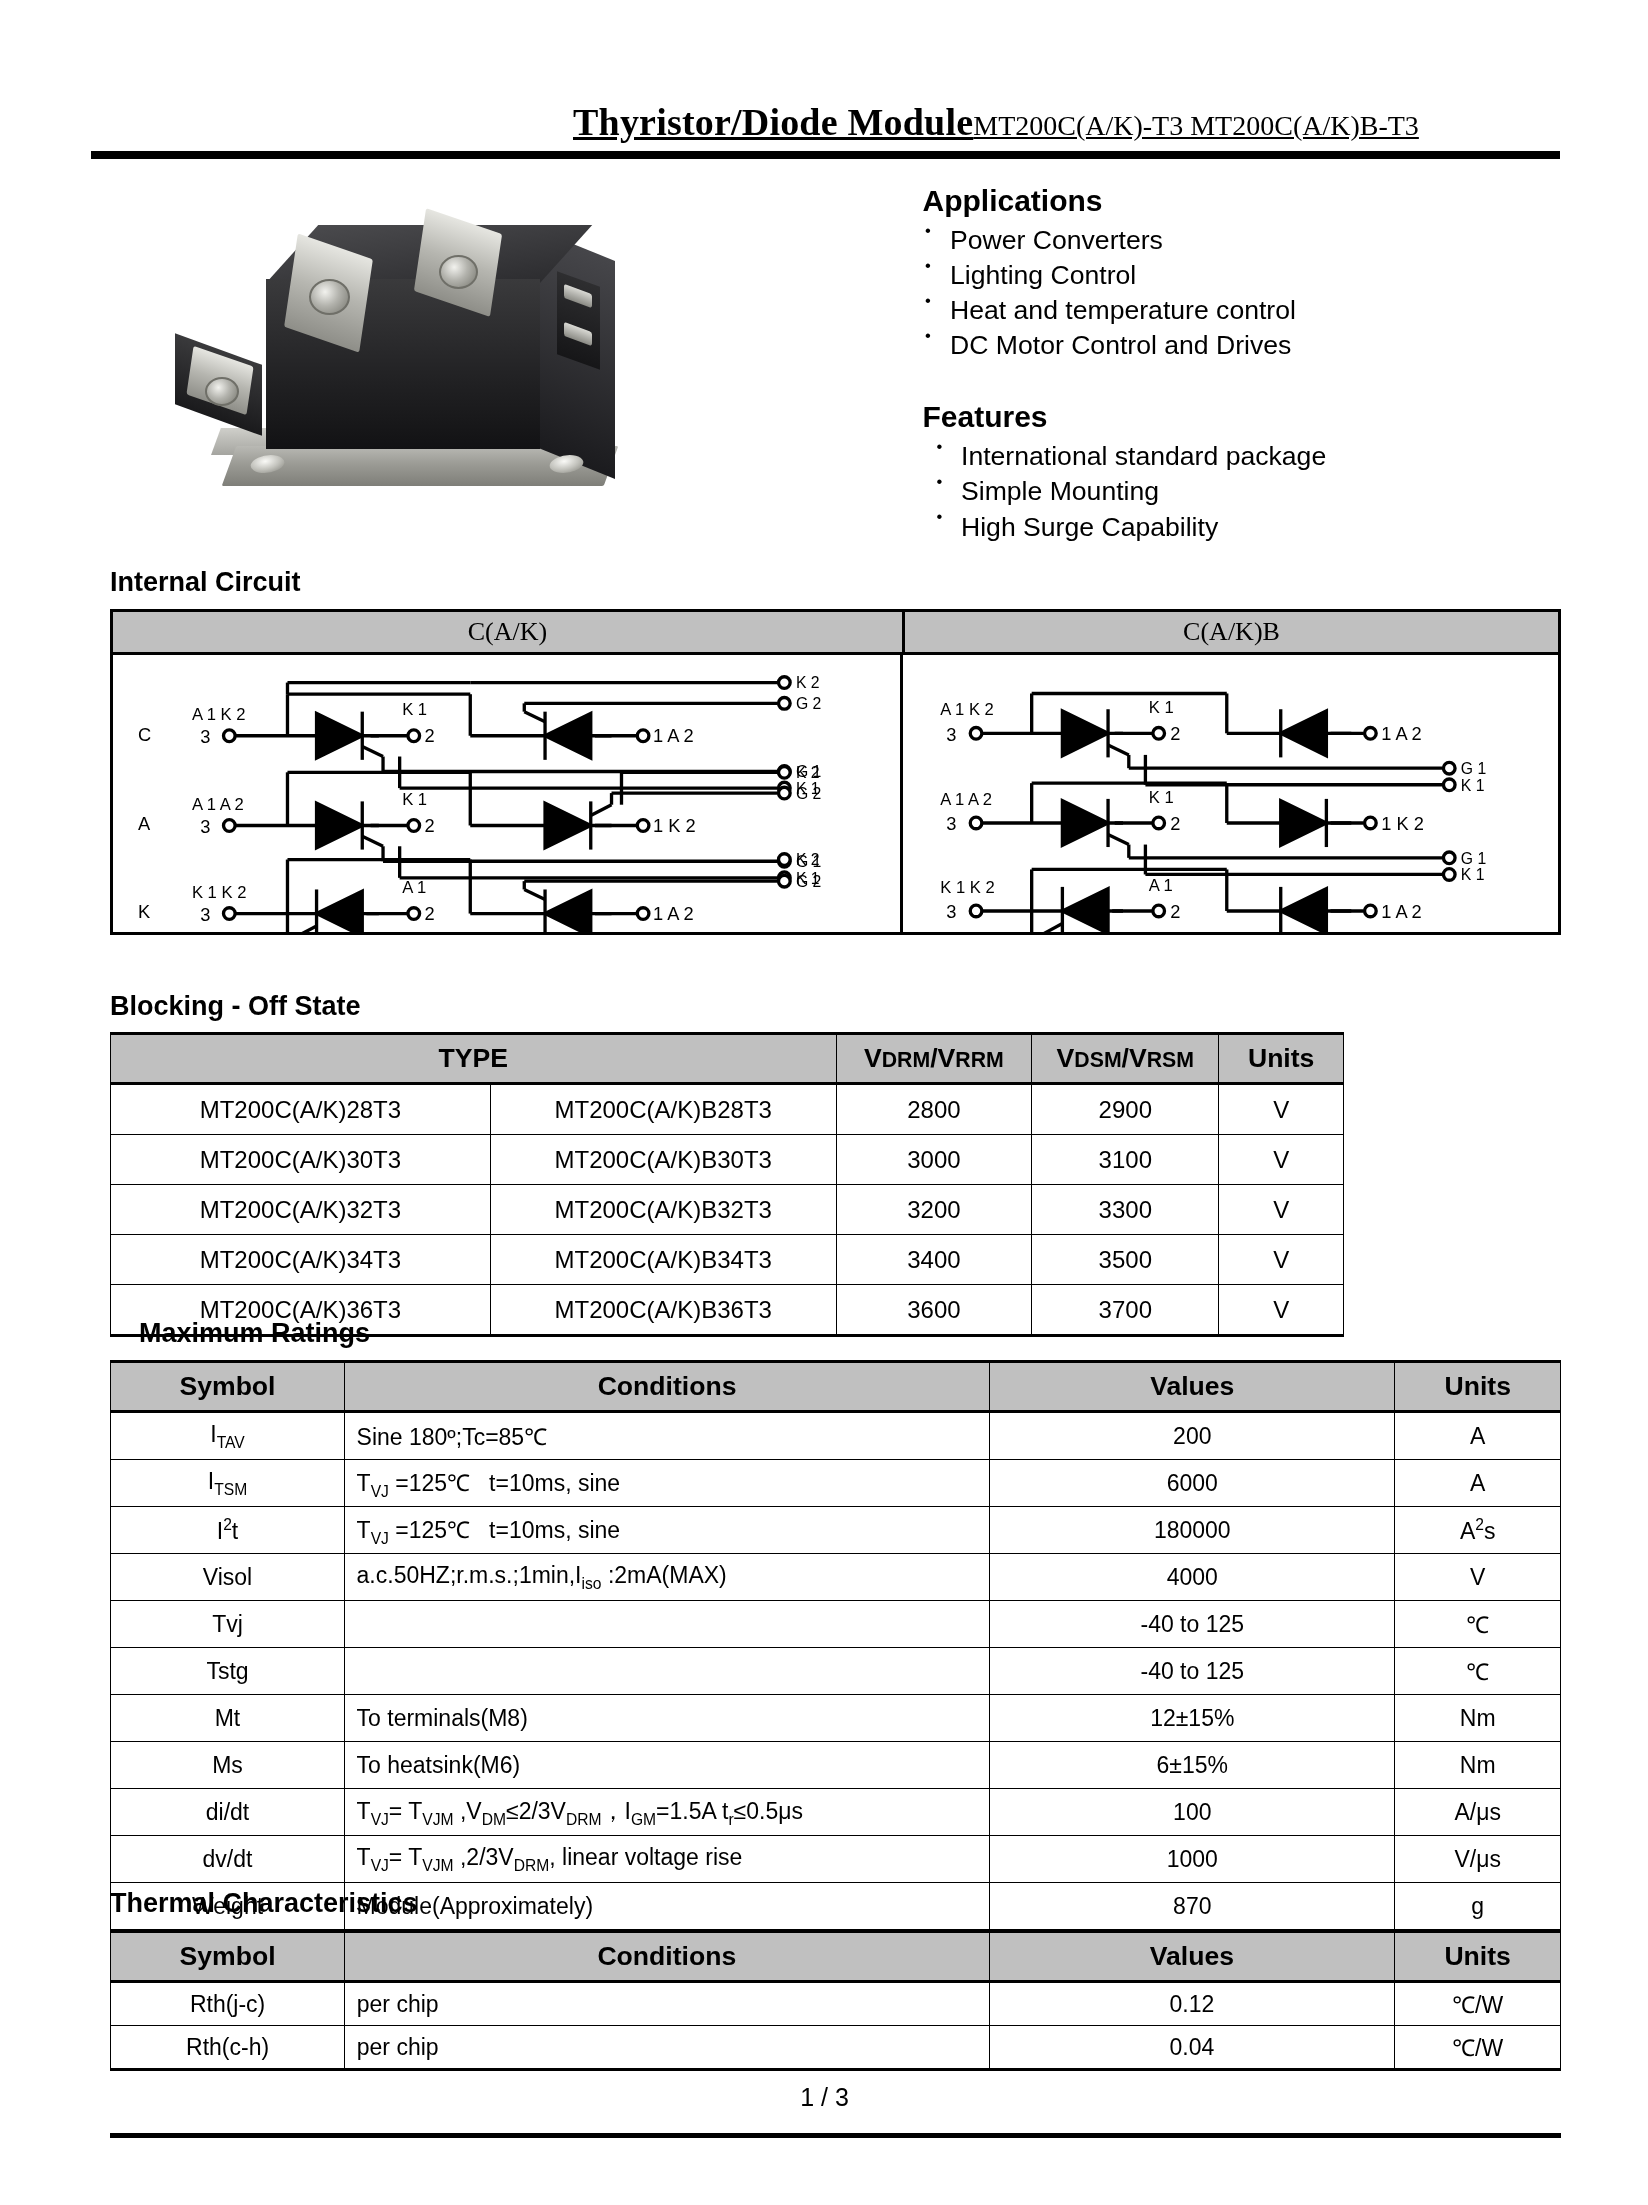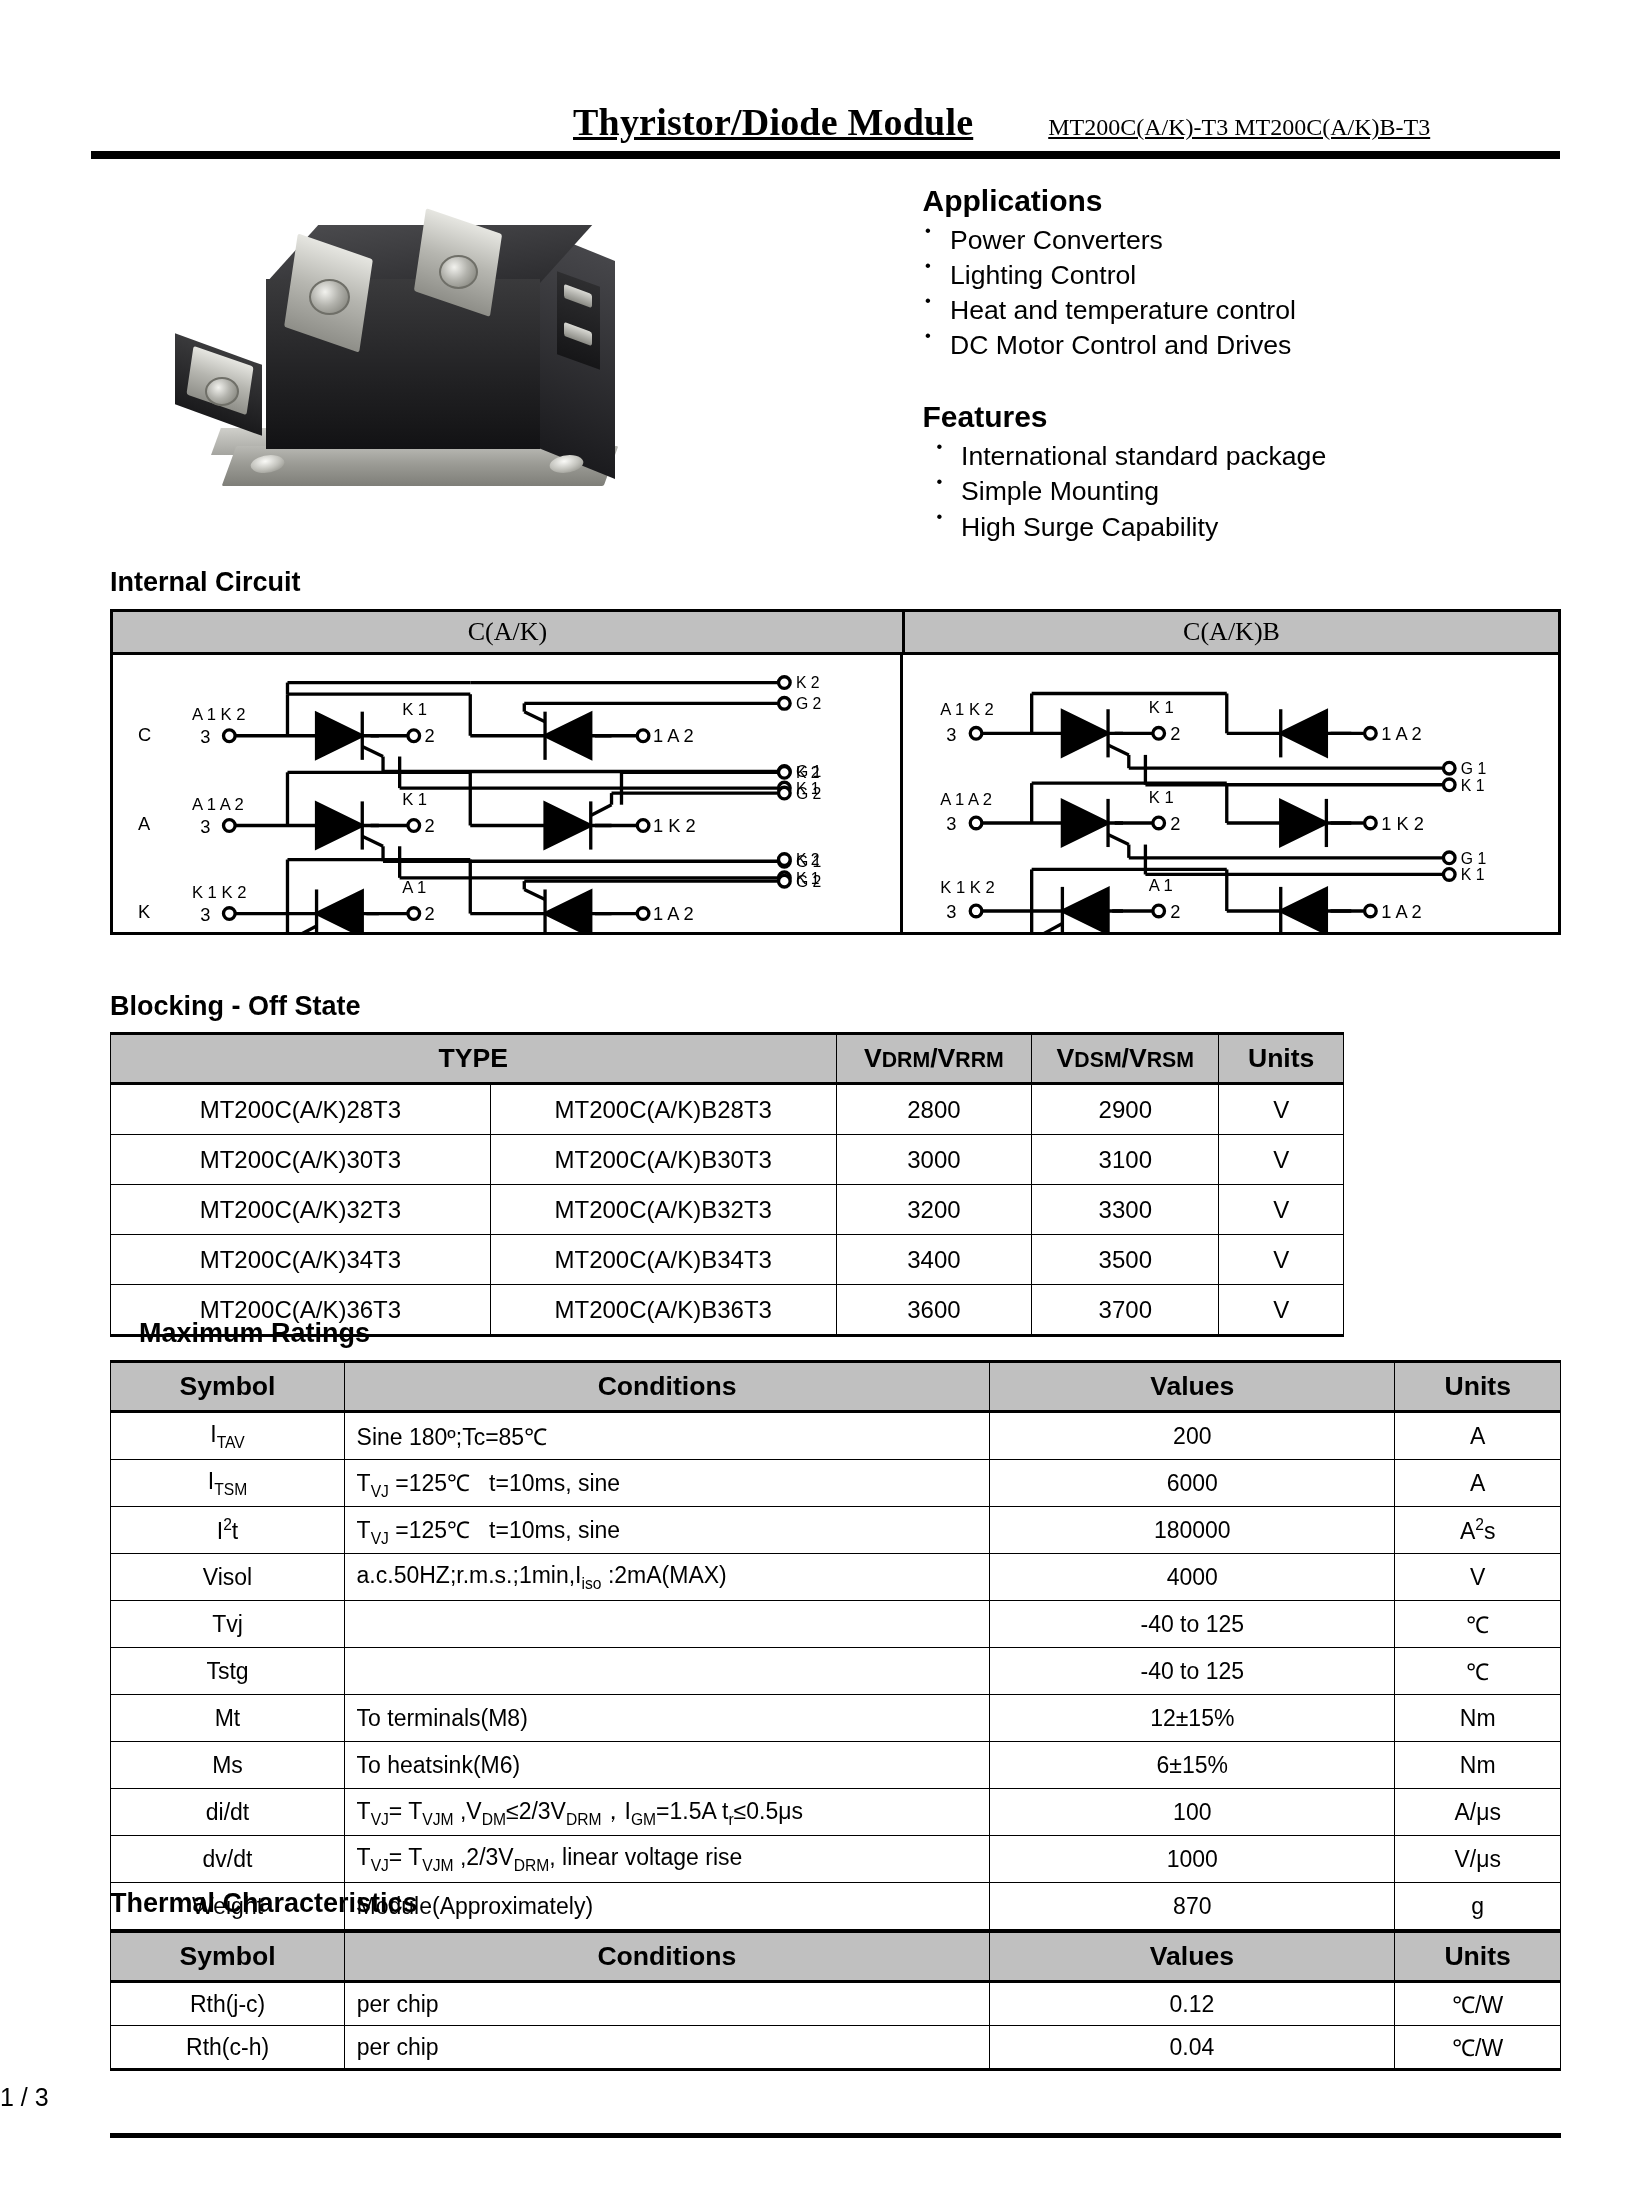--- a/index.html
+++ b/index.html
@@ -17,21 +17,21 @@
     position:absolute; left:91px; top:100px; width:1466px;text-decoration:underline;
   }
   .doc-title-row { display:flex; align-items:baseline; }
   .doc-title {
     font-family:"Liberation Serif", serif;
     font-weight:bold; font-size:38px; letter-spacing:0.2px;
     margin-left:482px;
   }
   .doc-partnos {
     font-family:"Liberation Serif", serif;
-    font-size:24px; margin-left:75px; white-space:nowrap;
+    font-size:28px; white-space:nowrap;
   }
   .header-rule {
     position:absolute; left:91px; top:151px; width:1469px; height:7.5px;
     background:#000;
   }
 
   
   .photo-area { position:absolute; left:125px; top:179px; width:532px; height:349px; }
   .mod { position:absolute; }
   .base-plate {
@@ -180,21 +180,21 @@
   #thermal-table { left:110px; top:1930px; width:1451px; }
   #thermal-table .c-sym { width:233px; }
   #thermal-table .c-cond { width:648px; }
   #thermal-table .c-val { width:407px; }
   #thermal-table .c-unit { width:164px; }
   #thermal-table tbody td { height:40px; font-size:23px; }
 
   
   .footer-page {
     position:absolute; left:0; top:2083px; width:1649px;
-    font-size:25px; font-family:"Liberation Sans", sans-serif;
+    text-align:center; font-size:25px; font-family:"Liberation Sans", sans-serif;
   }
   .footer-rule {
     position:absolute; left:110px; top:2133px; width:1451px; height:5px; background:#000;
   }
 </style>
 </head>
 <body>
 
 <div class="page">
 

